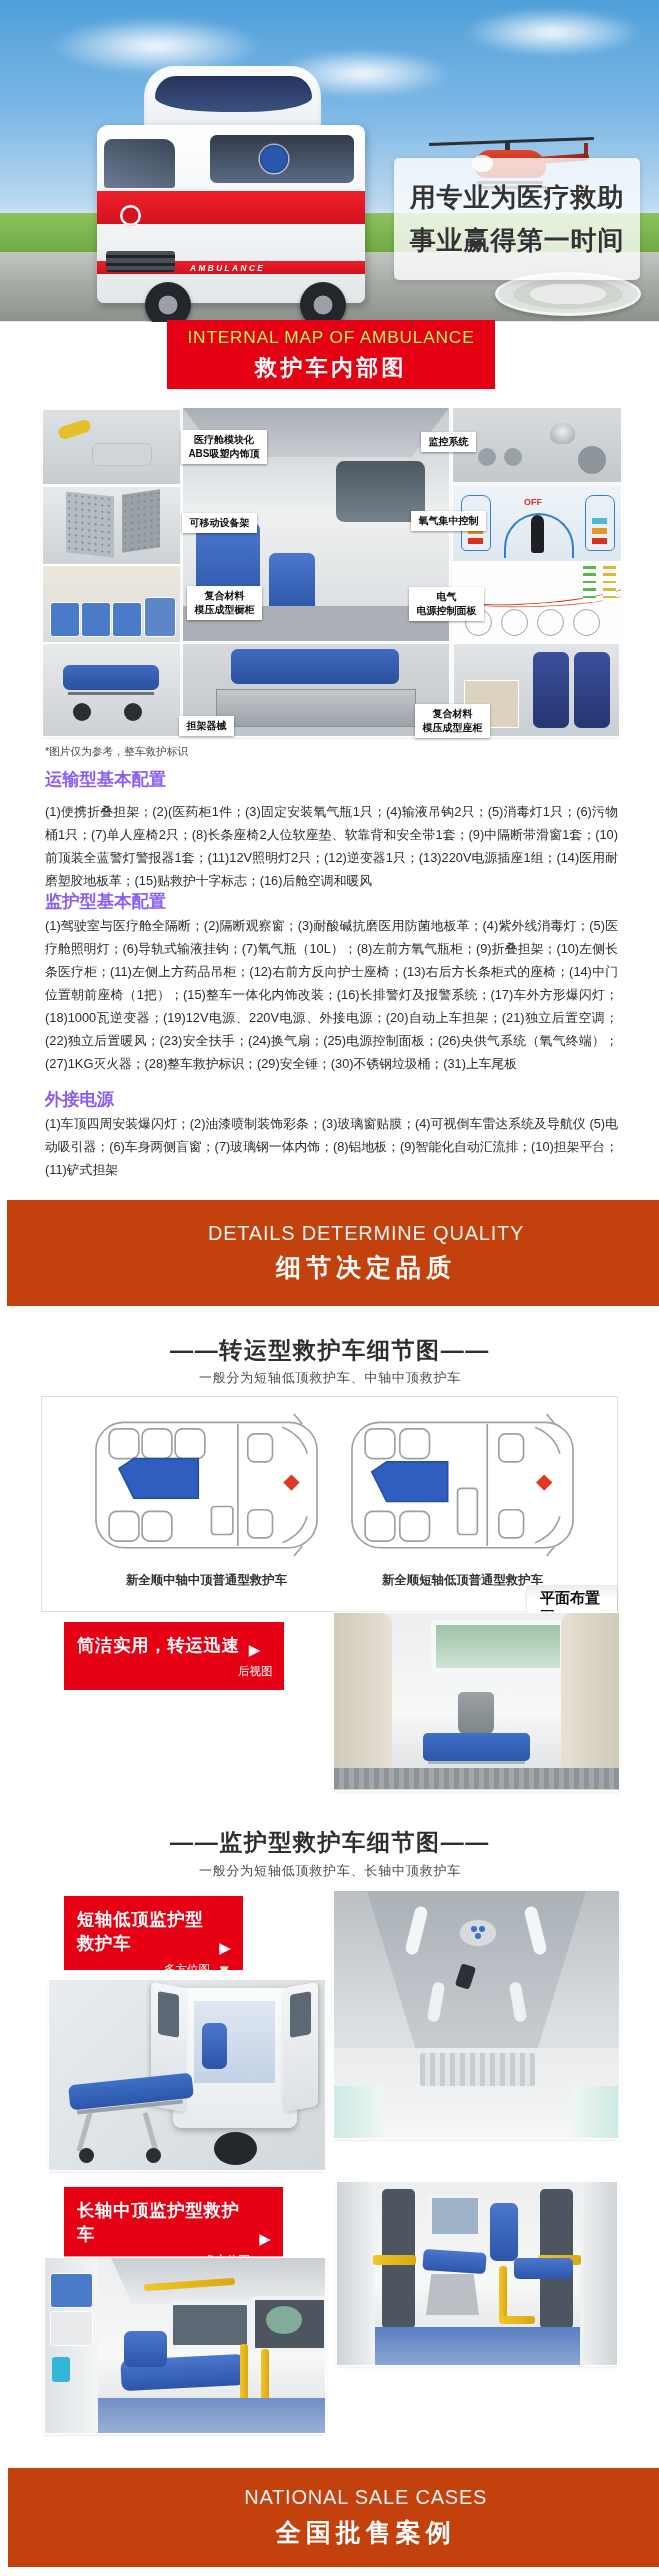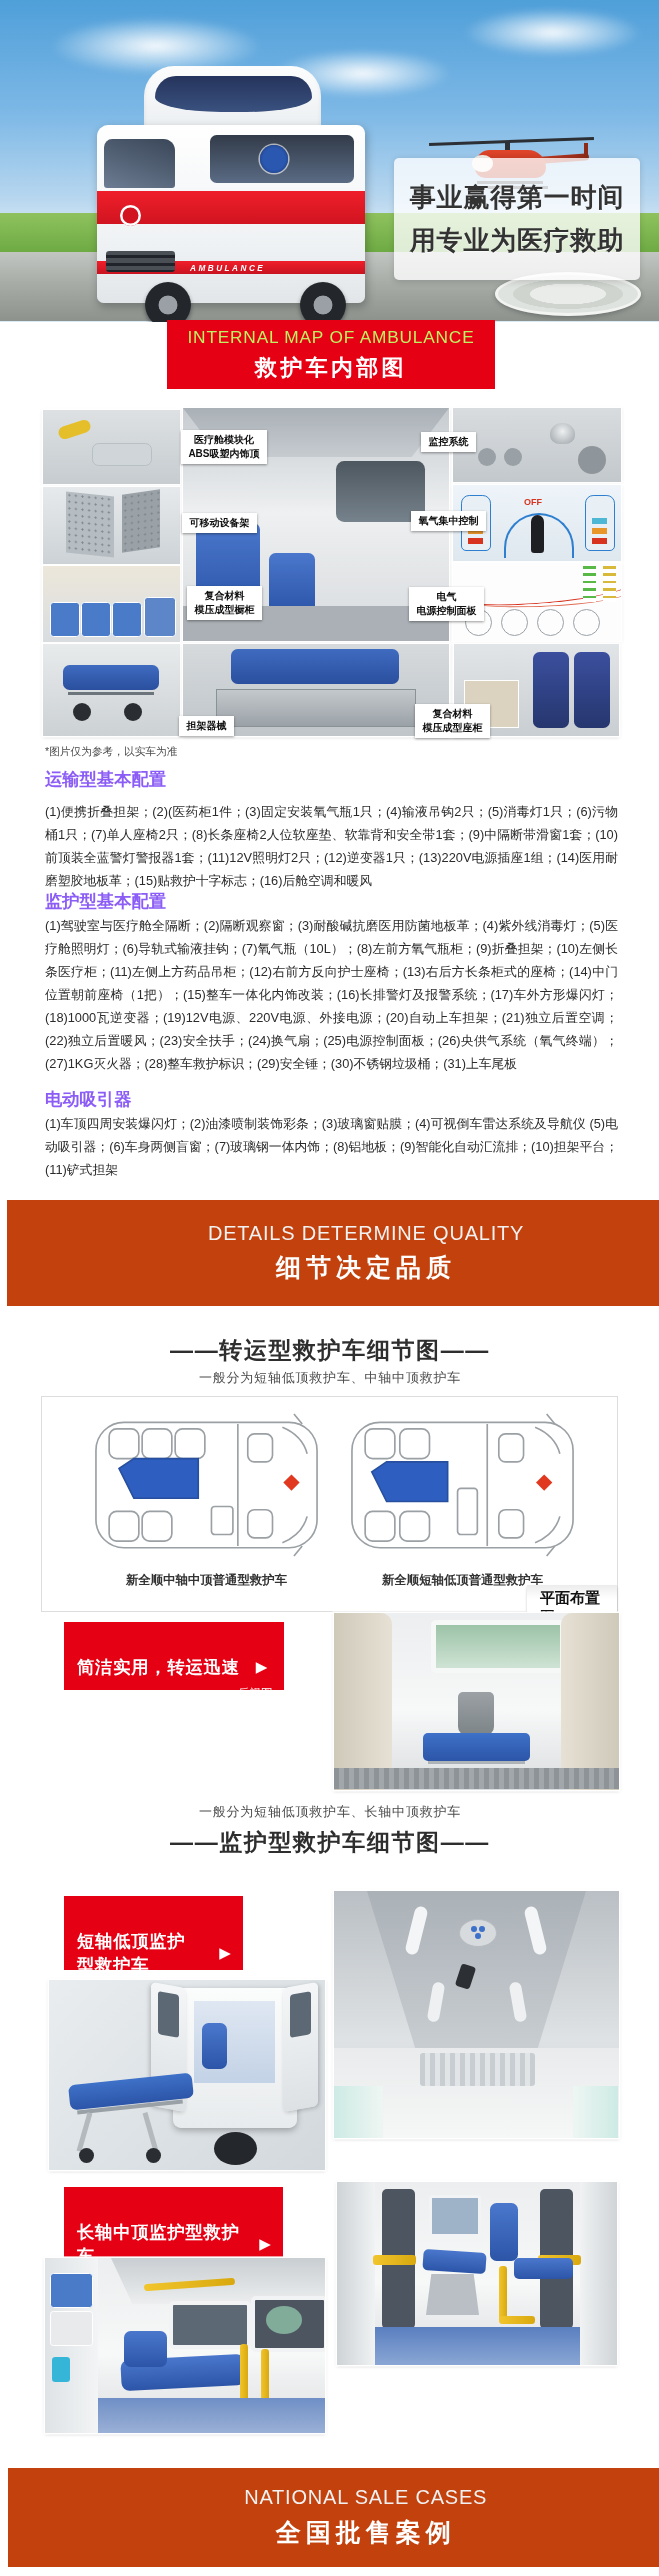--- a/index.html
+++ b/index.html
@@ -78,21 +78,21 @@
 
   
   .planbox{position:absolute;left:41px;top:1396px;width:577px;height:216px;background:#fff;border:0.8px solid #ddd;box-sizing:border-box;}
   .van-svg{position:absolute;}
   .plan-label{position:absolute;font-size:12.4px;font-weight:bold;color:#333;width:247px;text-align:center;}
   .plan-tag{position:absolute;left:485px;top:188px;background:linear-gradient(180deg,#ececec,#ffffff 30%,#ffffff 70%,#d8d8d8);
             padding:4.1px 13px;font-size:15px;font-weight:bold;color:#111;box-shadow:0 1.6px 2.5px rgba(0,0,0,.2);}
 
   
   .rlabel{position:absolute;background:#e60014;color:#fff;box-sizing:border-box;padding:10.7px 11.5px 8.2px 13px;}
-  .rlabel .main{font-size:17.3px;font-weight:bold;letter-spacing:0.8px;display:flex;align-items:center;gap:16px;margin-top:22px;}
+  .rlabel .main{font-size:17.3px;font-weight:bold;letter-spacing:0.8px;display:flex;align-items:flex-end;gap:9px;}
   .rlabel .sub{margin-top:7.4px;font-size:11.5px;display:flex;justify-content:flex-end;align-items:center;gap:6.6px;}
   .arr{font-size:15px;line-height:1;}
 
   
   .ph-wall{background:linear-gradient(180deg,#eceeef,#f7f8f8 55%,#dadddf);}
   .seatblue{background:linear-gradient(180deg,#4a77cc,#2c55a8);border-radius:6.6px;}
   .railyellow{background:linear-gradient(90deg,#f2c52c,#d9a80f);border-radius:3.3px;}
 </style>
 </head>
 <body>
@@ -128,22 +128,22 @@
       <div class="heli-mast"></div>
       <div class="heli-tail"></div>
       <div class="heli-fin"></div>
       <div class="heli-body"></div>
       <div class="heli-nose"></div>
       <div class="heli-skid" style="top:51px;"></div>
       <div class="heli-skid" style="top:56px;left:53px;"></div>
     </div>
 
     <div class="slogan">
+      <div>用专业为医疗救助</div>
       <div>事业赢得第一时间</div>
-      <div>用专业为医疗救助</div>
     </div>
   </section>
 
   <div class="banner-red">
     <div class="en">INTERNAL MAP OF AMBULANCE</div>
     <div class="zh">救护车内部图</div>
   </div>
 
   <section>
 
@@ -223,29 +223,29 @@
 模压成型橱柜</div>
     <div class="chip" style="left:179px;top:716px;">担架器械</div>
     <div class="chip" style="left:421px;top:432px;">监控系统</div>
     <div class="chip" style="left:411px;top:511px;">氧气集中控制</div>
     <div class="chip prewrap" style="left:409px;top:587px;">电气
 电源控制面板</div>
     <div class="chip prewrap" style="left:415px;top:704px;">复合材料
 模压成型座柜</div>
   </section>
 
-  <div class="disclaimer">*图片仅为参考，以实车为准</div>
+  <div class="disclaimer">*图片仅为参考，整车救护标识</div>
 
   <div class="cfg-title" style="top:767px;">运输型基本配置</div>
   <div class="cfg-body" style="top:784px;margin-top:16px;">(1)便携折叠担架；(2)(医药柜1件；(3)固定安装氧气瓶1只；(4)输液吊钩2只；(5)消毒灯1只；(6)污物桶1只；(7)单人座椅2只；(8)长条座椅2人位软座垫、软靠背和安全带1套；(9)中隔断带滑窗1套；(10)前顶装全蓝警灯警报器1套；(11)12V照明灯2只；(12)逆变器1只；(13)220V电源插座1组；(14)医用耐磨塑胶地板革；(15)贴救护十字标志；(16)后舱空调和暖风</div>
 
   <div class="cfg-title" style="top:889px;">监护型基本配置</div>
   <div class="cfg-body" style="top:914px;">(1)驾驶室与医疗舱全隔断；(2)隔断观察窗；(3)耐酸碱抗磨医用防菌地板革；(4)紫外线消毒灯；(5)医疗舱照明灯；(6)导轨式输液挂钩；(7)氧气瓶（10L）；(8)左前方氧气瓶柜；(9)折叠担架；(10)左侧长条医疗柜；(11)左侧上方药品吊柜；(12)右前方反向护士座椅；(13)右后方长条柜式的座椅；(14)中门位置朝前座椅（1把）；(15)整车一体化内饰改装；(16)长排警灯及报警系统；(17)车外方形爆闪灯；(18)1000瓦逆变器；(19)12V电源、220V电源、外接电源；(20)自动上车担架；(21)独立后置空调；(22)独立后置暖风；(23)安全扶手；(24)换气扇；(25)电源控制面板；(26)央供气系统（氧气终端）；(27)1KG灭火器；(28)整车救护标识；(29)安全锤；(30)不锈钢垃圾桶；(31)上车尾板</div>
 
-  <div class="cfg-title" style="top:1087px;">电动吸引器</div>
+  <div class="cfg-title" style="top:1087px;">外接电源</div>
   <div class="cfg-body" style="top:1112px;">(1)车顶四周安装爆闪灯；(2)油漆喷制装饰彩条；(3)玻璃窗贴膜；(4)可视倒车雷达系统及导航仪 (5)电动吸引器；(6)车身两侧盲窗；(7)玻璃钢一体内饰；(8)铝地板；(9)智能化自动汇流排；(10)担架平台；(11)铲式担架</div>
 
   <div class="banner-dark" style="top:1200px;">
     <div class="en">DETAILS DETERMINE QUALITY</div>
     <div class="zh">细节决定品质</div>
   </div>
 
   <div class="sec-title" style="top:1335px;">——转运型救护车细节图——</div>
   <div class="sec-sub" style="top:1369px;">一般分为短轴低顶救护车、中轴中顶救护车</div>
 
@@ -314,21 +314,21 @@
     <div class="shape" style="left:97px;top:6.6px;width:124px;height:43px;background:linear-gradient(180deg,#9cc3a8,#cfe3d4);border:5px solid #f6f7f7;border-radius:5px;"></div>
     <div class="shape" style="left:0;top:0;width:58px;height:177px;background:linear-gradient(90deg,#cfc9ba,#e6e1d4);border-radius:0 11.5px 11.5px 0;"></div>
     <div class="shape" style="left:227px;top:0;width:58px;height:177px;background:linear-gradient(270deg,#cfc9ba,#e6e1d4);border-radius:11.5px 0 0 11.5px;"></div>
     <div class="shape" style="left:124px;top:79px;width:36px;height:43px;background:linear-gradient(180deg,#9ba1a5,#7d8488);border-radius:5px 5px 8.2px 8.2px;"></div>
     <div class="shape" style="left:89px;top:120px;width:107px;height:28px;background:linear-gradient(180deg,#3e71c8,#2c55a8);border-radius:5px;"></div>
     <div class="shape" style="left:94px;top:148px;width:97px;height:3.3px;background:#aeb3b7;"></div>
     <div class="shape" style="left:0;top:155px;width:285px;height:21.4px;background:repeating-linear-gradient(90deg,#8e9397 0 5px,#a2a7ab 5px 10px);"></div>
   </div>
 
   <div class="sec-title" style="top:1827px;">——监护型救护车细节图——</div>
-  <div class="sec-sub" style="top:1803px;">一般分为短轴低顶救护车、长轴中顶救护车</div>
+  <div class="sec-sub" style="top:1862px;">一般分为短轴低顶救护车、长轴中顶救护车</div>
 
   <div class="rlabel" style="left:64px;top:1896px;width:179px;height:74px;">
     <div class="main">
       <span>短轴低顶监护型救护车</span>
       <span class="arr">▶</span>
     </div>
     <div class="sub">
       <span>多方位图</span>
       <span class="arr">▼</span>
     </div>

